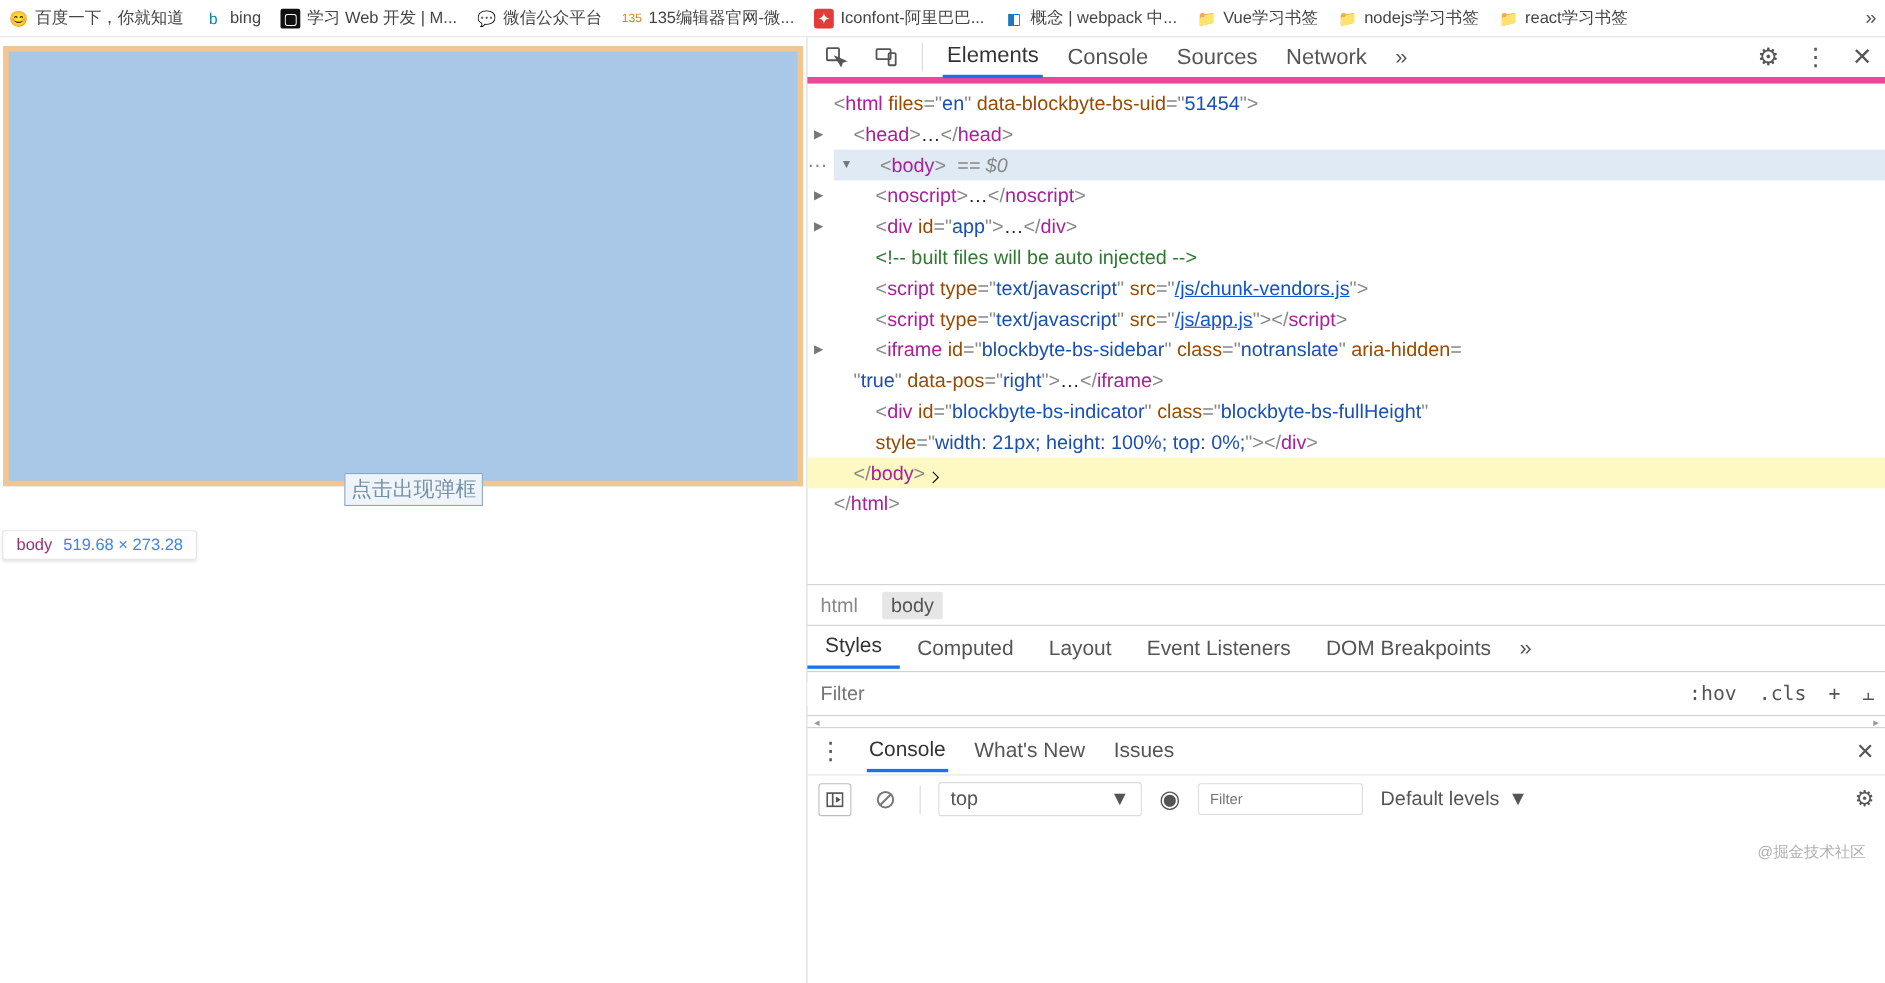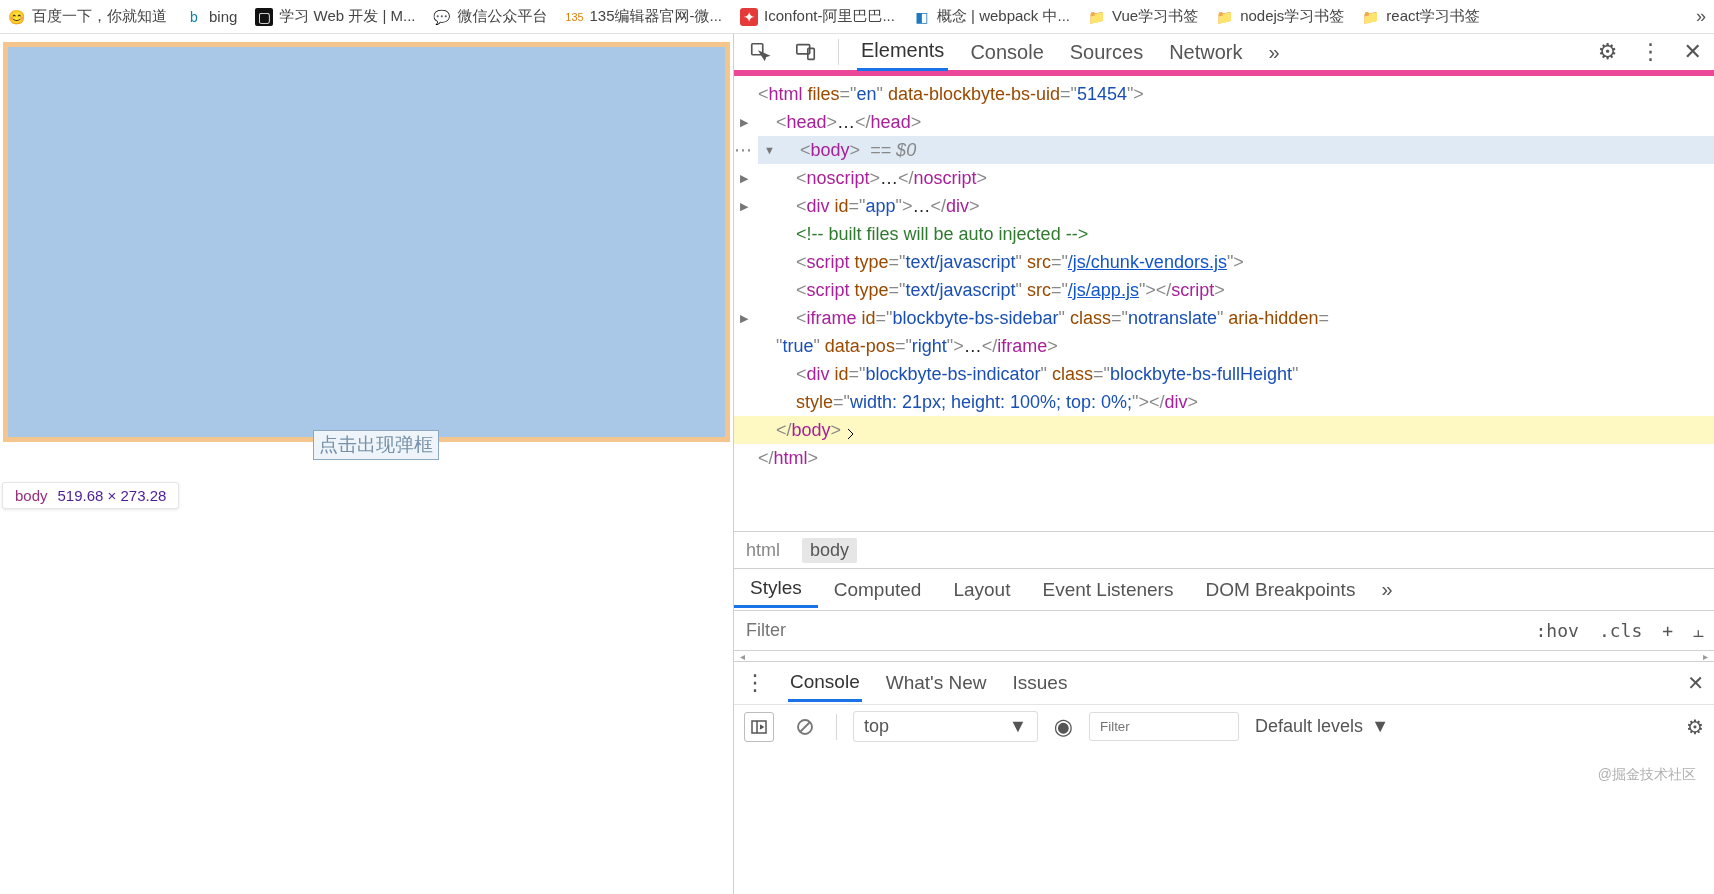--- a/index.html
+++ b/index.html
@@ -11,21 +11,21 @@
 .bookmark-icon { width: 18px; height: 18px; display: flex; align-items: center; justify-content: center; font-size: 14px; }
 .bm-overflow { margin-left: auto; font-size: 18px; color: #555; cursor: pointer; }
 
 
 .main-area { display: flex; height: calc(100% - 34px); }
 .page-pane { position: relative; width: 733px; height: 100%; background: #fff; }
 .page-body-highlight { position: absolute; left: 3px; top: 8px; width: 727px; height: 400px; background: #a9c7e6; border: 5px solid #f4c58c; }
 .page-button { position: absolute; left: 300px; top: 396px; width: 126px; height: 30px; background: #eef4fa; border: 1px solid #8ba7c1; color: #7590a8; font-size: 19px; display: flex; align-items: center; justify-content: center; cursor: pointer; margin-left: 13px; }
 .page-size-tip { position: absolute; left: 2px; top: 448px; background: #fff; border: 1px solid #e6e6e6; border-radius: 3px; padding: 4px 12px; display: flex; gap: 10px; font-size: 15px; box-shadow: 0 1px 3px rgba(0,0,0,.1); }
 .page-size-tag { color: #972f78; font-weight: 500; }
-.page-size-dim { color: #4c1d95; }
+.page-size-dim { color: #3b82f6; }
 
 
 .devtools { flex: 1; display: flex; flex-direction: column; border-left: 1px solid #cfcfcf; }
 .dt-toolbar { height: 42px; display: flex; align-items: center; border-bottom: 6px solid #ec4899; padding: 0 12px; gap: 18px; font-size: 20px; color: #555; }
 .dt-tool-icon { width: 28px; height: 28px; display: flex; align-items: center; justify-content: center; cursor: pointer; }
 .dt-tab { cursor: pointer; padding: 6px 4px; }
 .dt-tab.active { color: #333; border-bottom: 3px solid #1a73e8; font-weight: 500; }
 .dt-toolbar-right { margin-left: auto; display: flex; gap: 22px; align-items: center; }
 .dt-separator { width: 1px; height: 26px; background: #d8d8d8; }
 

